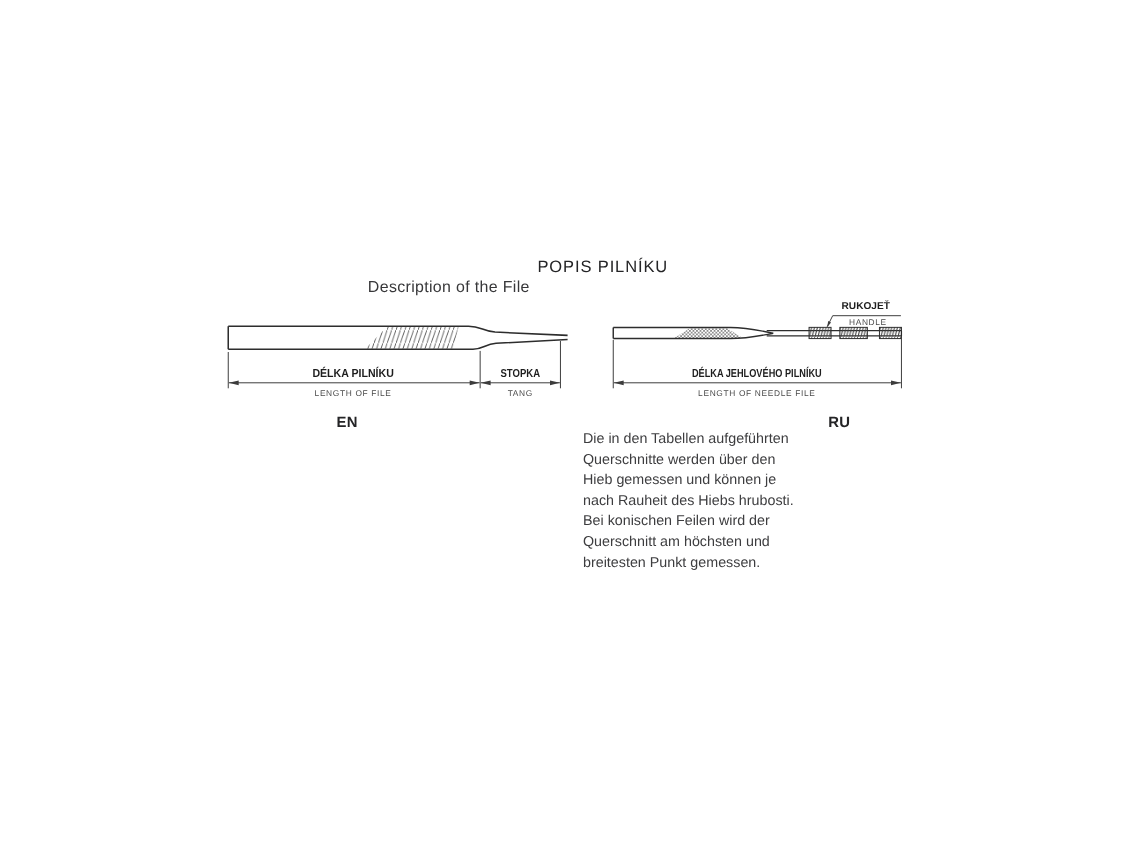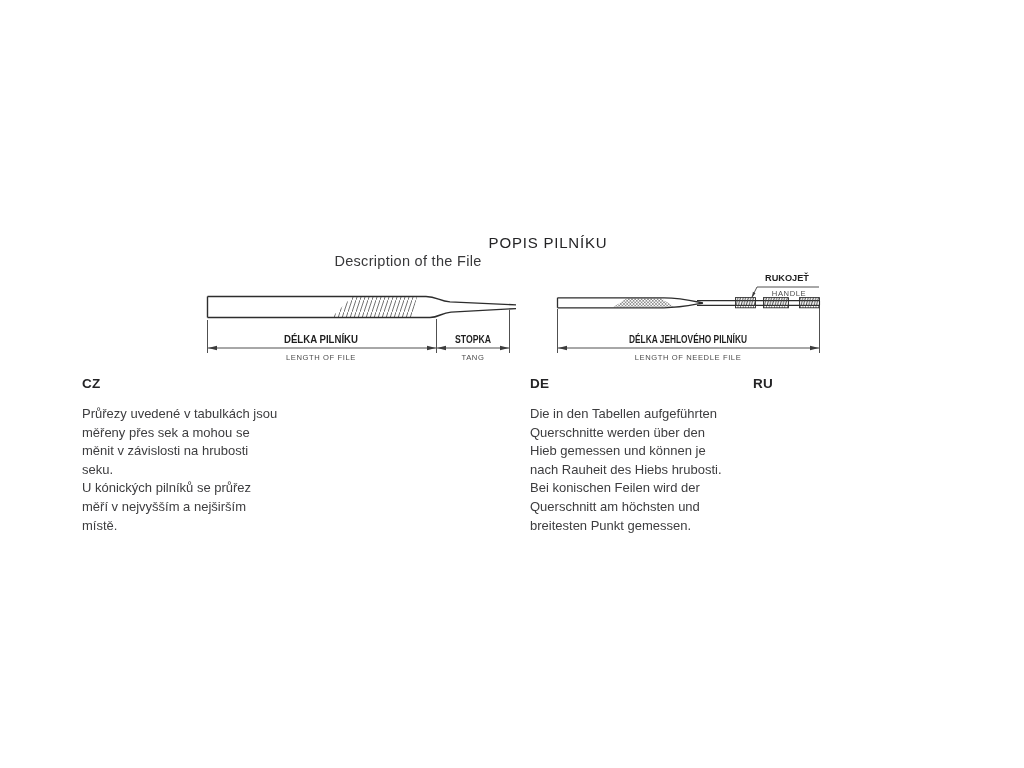--- a/index.html
+++ b/index.html
@@ -120,34 +120,24 @@
       </g>
       <g fill="#3c3c3c" stroke="none">
         <polygon points="558,348 567,345.8 567,350.2"></polygon>
         <polygon points="819,348 810,345.8 810,350.2"></polygon>
       </g>
       <text x="688" y="343" text-anchor="middle" font-size="10.5" font-weight="bold" fill="#1e1e1e" textLength="118" lengthAdjust="spacingAndGlyphs">DÉLKA JEHLOVÉHO PILNÍKU</text>
       <text x="688" y="360" text-anchor="middle" font-size="7.6" letter-spacing="0.6" fill="#4b4b4b">LENGTH OF NEEDLE FILE</text>
     </g>
   </svg>
 
-  <div class="col col-cz">
-    <h3>CZ</h3>
-    <p>Průřezy uvedené v tabulkách jsou
-měřeny přes sek a mohou se
-měnit v závislosti na hrubosti
-seku.
-U kónických pilníků se průřez
-měří v nejvyšším a nejširším
-místě.</p>
-  </div>
   <div class="col col-en">
+    <h3>EN</h3>
   </div>
   <div class="col col-de">
-    <h3>DE</h3>
     <p>Die in den Tabellen aufgeführten
 Querschnitte werden über den
 Hieb gemessen und können je
 nach Rauheit des Hiebs hrubosti.
 Bei konischen Feilen wird der
 Querschnitt am höchsten und
 breitesten Punkt gemessen.</p>
   </div>
   <div class="col col-ru">
     <h3>RU</h3>

